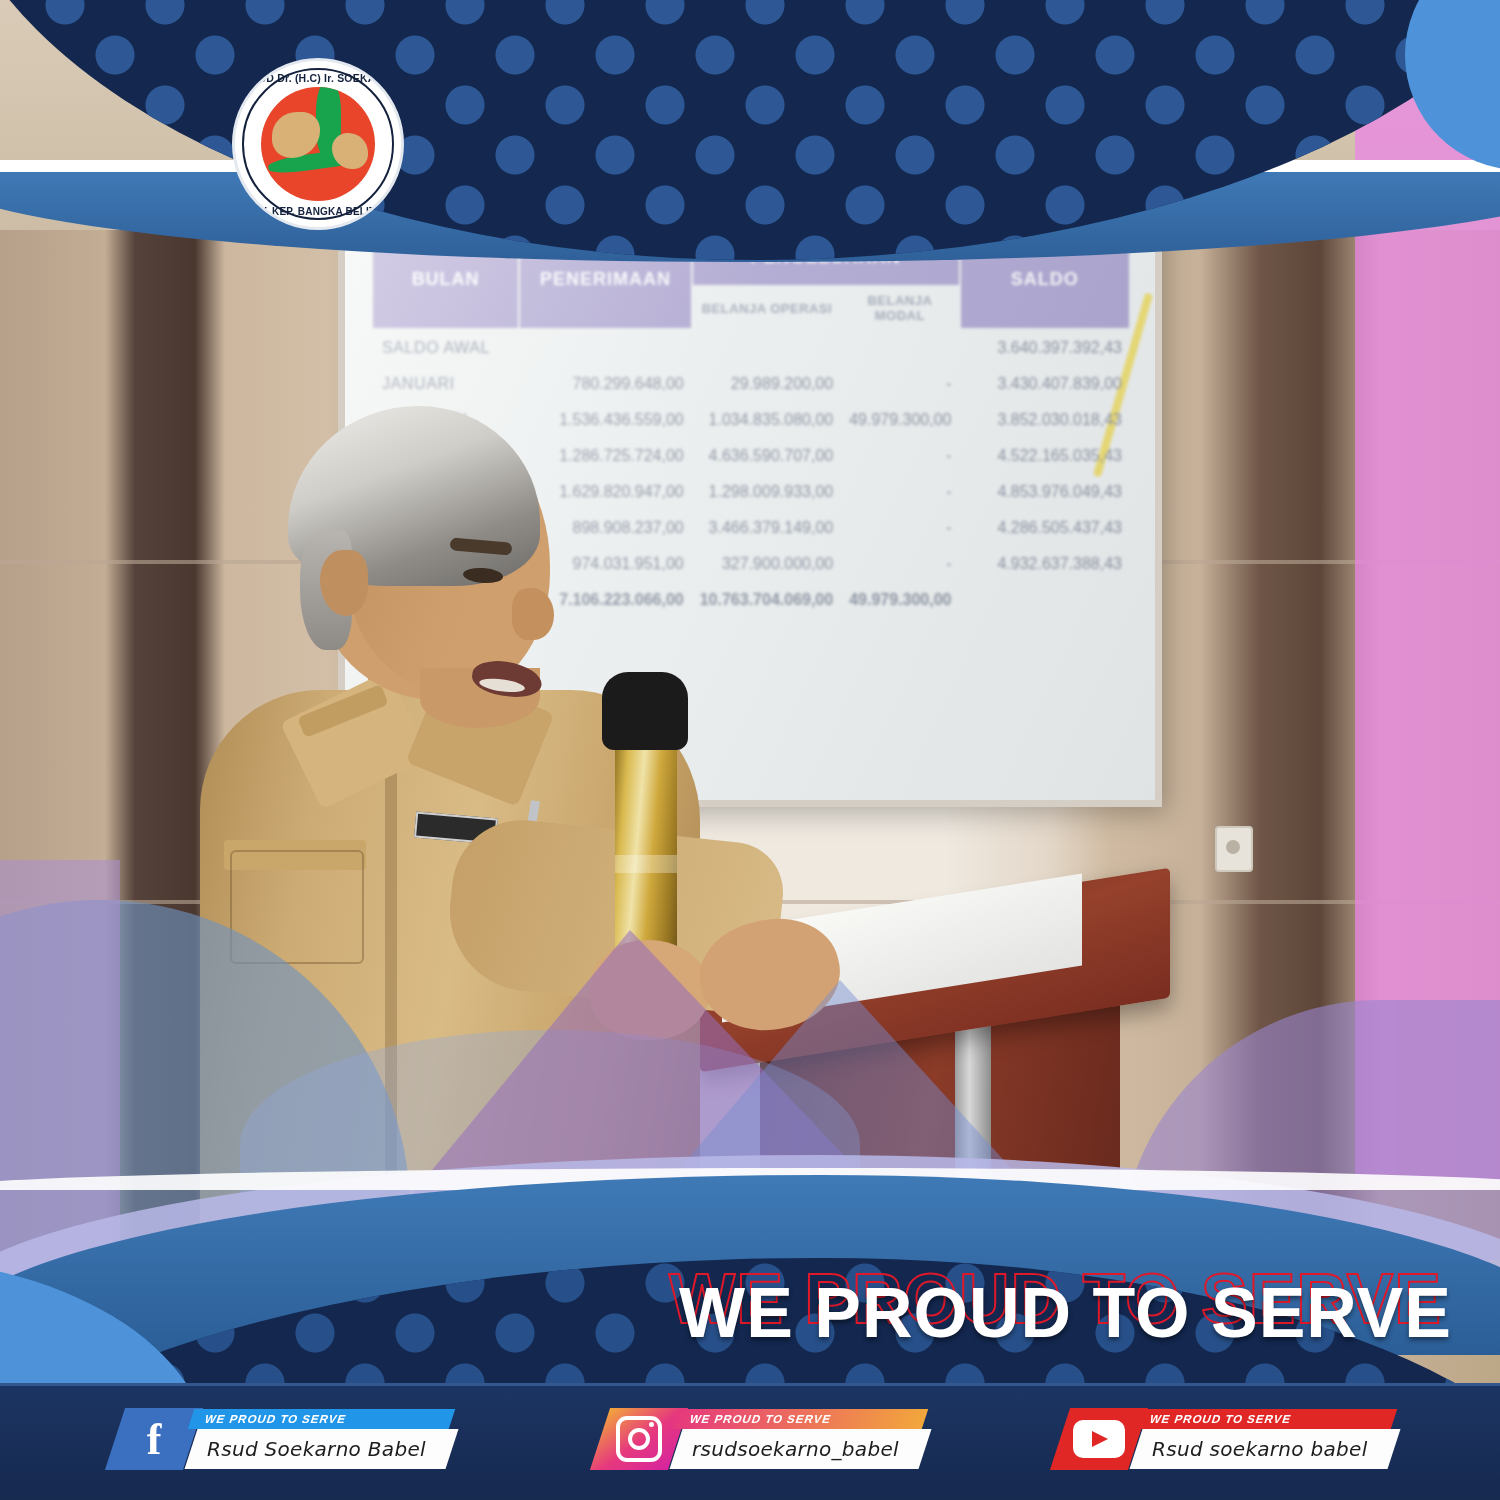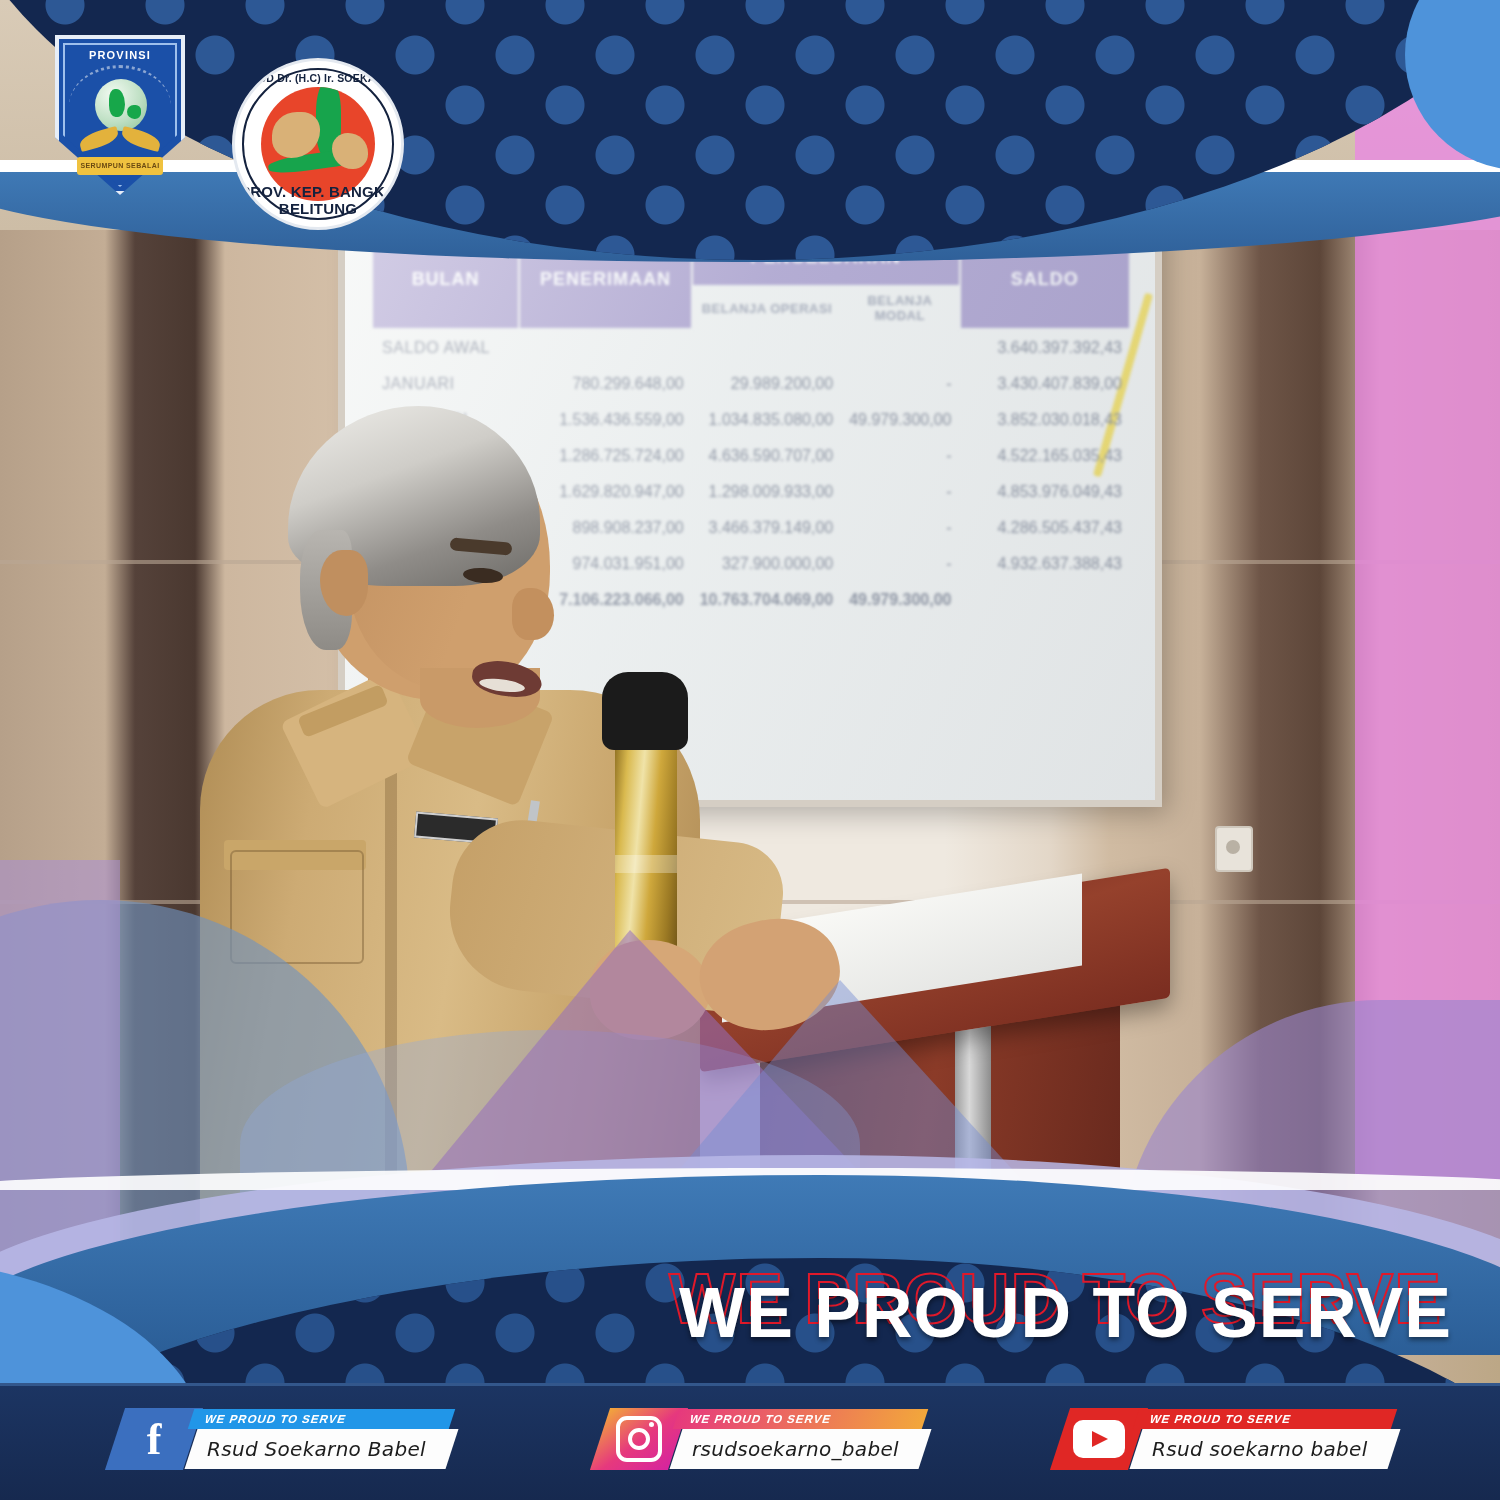--- a/index.html
+++ b/index.html
@@ -222,21 +222,21 @@
        border-radius:40%;}
   .rsud-disc .grn2{position:absolute;left:6%;top:58%;width:88%;height:14%;background:#17a44c;
        border-radius:40%;transform:rotate(-8deg);}
   .rsud-disc .isl1{position:absolute;left:10%;top:22%;width:42%;height:40%;background:#d9b177;
        border-radius:52% 38% 60% 40%;}
   .rsud-disc .isl2{position:absolute;left:62%;top:40%;width:32%;height:32%;background:#d9b177;
        border-radius:44% 56% 42% 58%;}
   .rsud-t-top,.rsud-t-bot{position:absolute;left:0;width:166px;text-align:center;
        color:#14223e;font-size:10.5px;font-weight:700;letter-spacing:.2px;}
   .rsud-t-top{top:11px;}
-  .rsud-t-bot{bottom:10px;font-size:15px;}
+  .rsud-t-bot{bottom:10px;font-size:10px;}
 
   
   .slogan{position:absolute;right:48px;bottom:152px;font-size:70px;font-weight:800;
        color:#ffffff;letter-spacing:1px;line-height:1;
        font-family:"Liberation Sans",sans-serif;
        text-shadow:0 3px 5px rgba(0,0,0,.45);}
   .slogan-ghost{position:absolute;right:58px;bottom:166px;font-size:70px;font-weight:800;
        color:transparent;-webkit-text-stroke:2px #e0192a;letter-spacing:1px;line-height:1;
        font-family:"Liberation Sans",sans-serif;}
 
@@ -409,32 +409,20 @@
   <div class="ov ov-tri2"></div>
   <div class="ov ov-purpleR"></div>
 
   <div class="hdr-white"></div>
   <div class="hdr-band"></div>
   <div class="hdr">
     <div class="dotfill"></div>
   </div>
   <div class="ov ov-topcirc"></div>
 
-  <div class="logo-prov">
-    <div class="shield"></div>
-    <div class="shield-in"></div>
-    <div class="prov-label">PROVINSI</div>
-    <div class="arc-txt"></div>
-    <div class="globe"></div>
-    <div class="grain-l"></div>
-    <div class="grain-r"></div>
-    <div class="ribbon">
-      <span>SERUMPUN SEBALAI</span>
-    </div>
-  </div>
 
   <div class="logo-rsud">
     <div class="rsud-ring"></div>
     <div class="rsud-t-top">• RSUD Dr. (H.C) Ir. SOEKARNO •</div>
     <div class="rsud-disc">
       <div class="grn1"></div>
       <div class="grn2"></div>
       <div class="isl1"></div>
       <div class="isl2"></div>
     </div>

